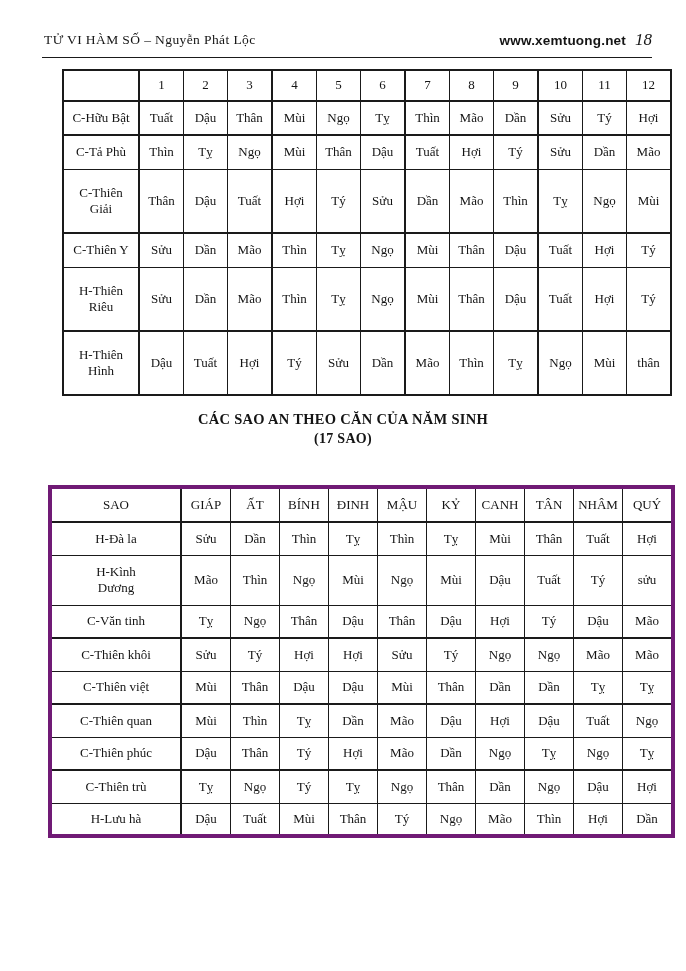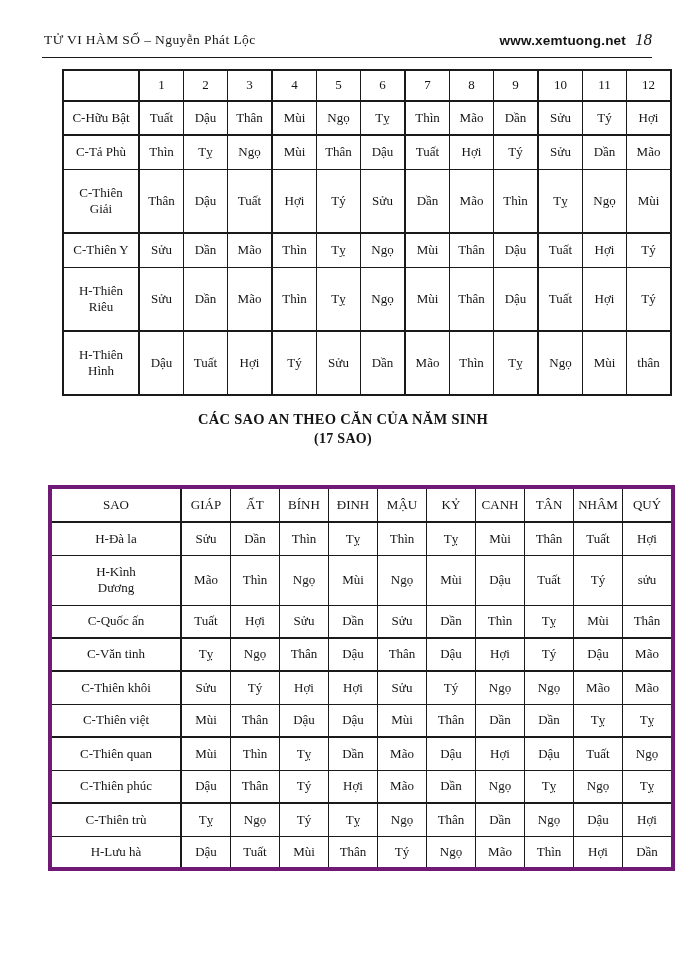--- a/index.html
+++ b/index.html
@@ -232,33 +232,20 @@
         <td>Ngọ</td>
         <td>Mùi</td>
         <td>Ngọ</td>
         <td>Mùi</td>
         <td>Dậu</td>
         <td>Tuất</td>
         <td>Tý</td>
         <td>sửu</td>
       </tr>
       <tr class="thick-b">
-        <td class="label-col thick-r">C-Quốc ấn</td>
-        <td>Tuất</td>
-        <td>Hợi</td>
-        <td>Sửu</td>
-        <td>Dần</td>
-        <td>Sửu</td>
-        <td>Dần</td>
-        <td>Thìn</td>
-        <td>Tỵ</td>
-        <td>Mùi</td>
-        <td>Thân</td>
-      </tr>
-      <tr class="thick-b">
         <td class="label-col thick-r">C-Văn tinh</td>
         <td>Tỵ</td>
         <td>Ngọ</td>
         <td>Thân</td>
         <td>Dậu</td>
         <td>Thân</td>
         <td>Dậu</td>
         <td>Hợi</td>
         <td>Tý</td>
         <td>Dậu</td>

